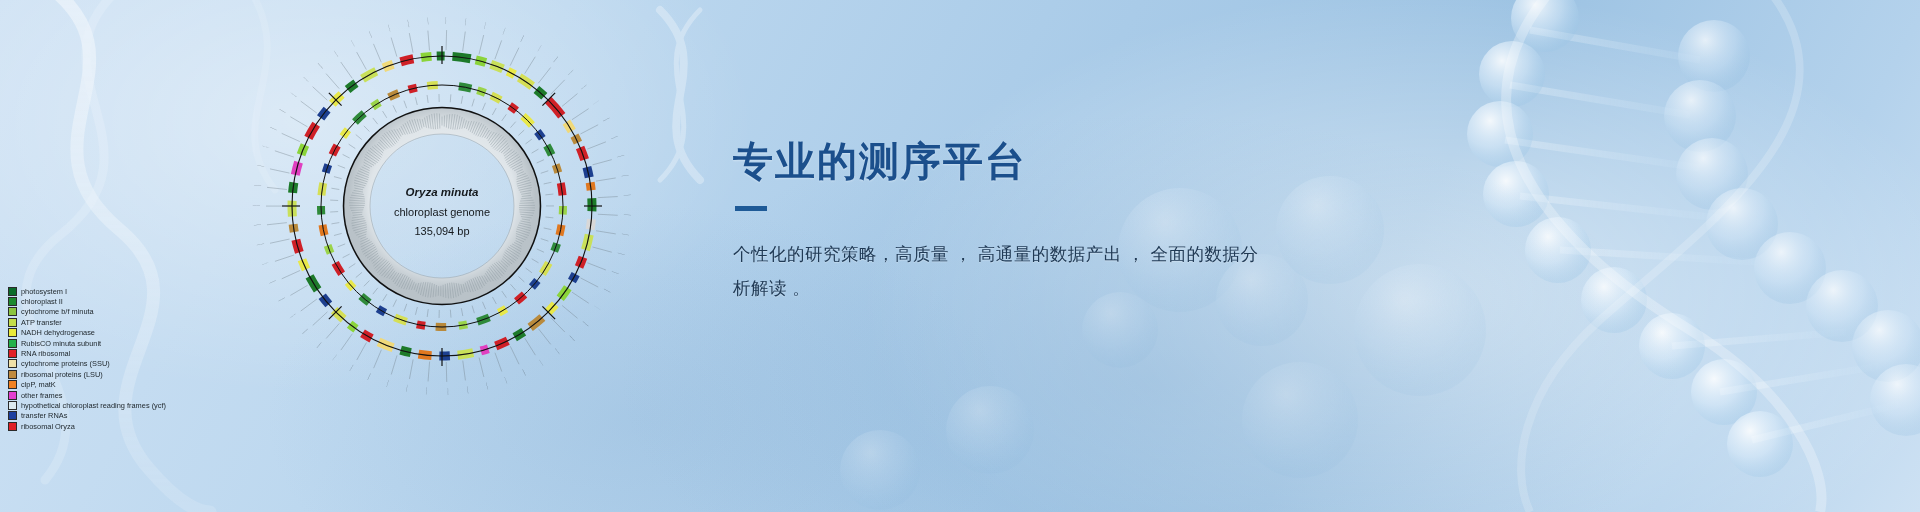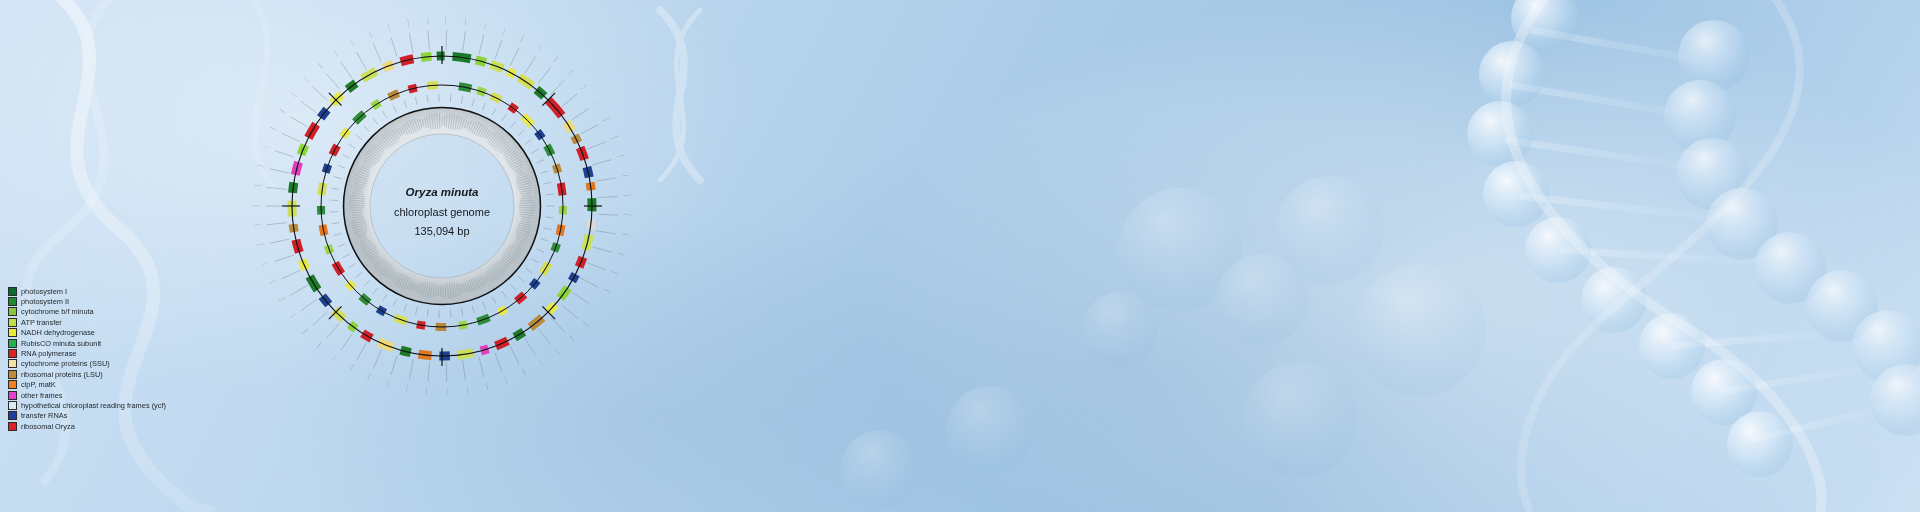--- a/index.html
+++ b/index.html
@@ -845,41 +845,41 @@
     </svg>
   </div>
 
   <div class="legend">
     <div class="legend-row">
       <span class="legend-swatch" style="background: rgb(11, 107, 42);"></span>
       <span class="legend-label">photosystem I</span>
     </div>
     <div class="legend-row">
       <span class="legend-swatch" style="background: rgb(29, 138, 46);"></span>
-      <span class="legend-label">photosystem II</span>
+      <span class="legend-label">chloroplast II</span>
     </div>
     <div class="legend-row">
       <span class="legend-swatch" style="background: rgb(139, 197, 63);"></span>
       <span class="legend-label">cytochrome b/f minuta</span>
     </div>
     <div class="legend-row">
       <span class="legend-swatch" style="background: rgb(195, 221, 74);"></span>
       <span class="legend-label">ATP transfer</span>
     </div>
     <div class="legend-row">
       <span class="legend-swatch" style="background: rgb(233, 233, 58);"></span>
       <span class="legend-label">NADH dehydrogenase</span>
     </div>
     <div class="legend-row">
       <span class="legend-swatch" style="background: rgb(34, 177, 76);"></span>
       <span class="legend-label">RubisCO minuta subunit</span>
     </div>
     <div class="legend-row">
       <span class="legend-swatch" style="background: rgb(224, 32, 39);"></span>
-      <span class="legend-label">RNA polymerase</span>
+      <span class="legend-label">RNA ribosomal</span>
     </div>
     <div class="legend-row">
       <span class="legend-swatch" style="background: rgb(239, 224, 168);"></span>
       <span class="legend-label">cytochrome proteins (SSU)</span>
     </div>
     <div class="legend-row">
       <span class="legend-swatch" style="background: rgb(192, 138, 62);"></span>
       <span class="legend-label">ribosomal proteins (LSU)</span>
     </div>
     <div class="legend-row">
@@ -897,14 +897,19 @@
     <div class="legend-row">
       <span class="legend-swatch" style="background: rgb(29, 63, 159);"></span>
       <span class="legend-label">transfer RNAs</span>
     </div>
     <div class="legend-row">
       <span class="legend-swatch" style="background: rgb(224, 32, 39);"></span>
       <span class="legend-label">ribosomal Oryza</span>
     </div>
   </div>
 
+  <div class="copy">
+    <h1 class="headline">专业的测序平台</h1>
+    <div class="rule"></div>
+    <p class="subcopy">个性化的研究策略，高质量 ， 高通量的数据产出 ， 全面的数据分析解读 。</p>
+  </div>
 
 </div>
 
 </body></html>

